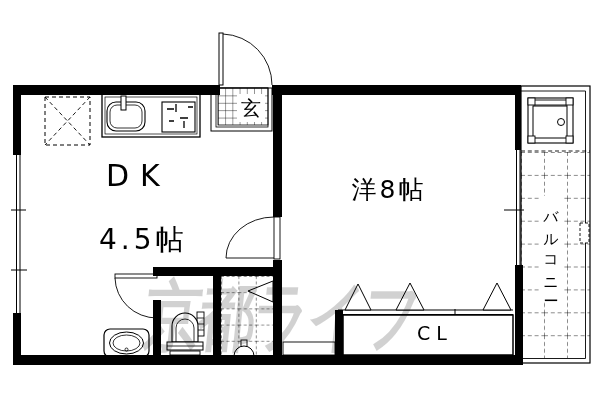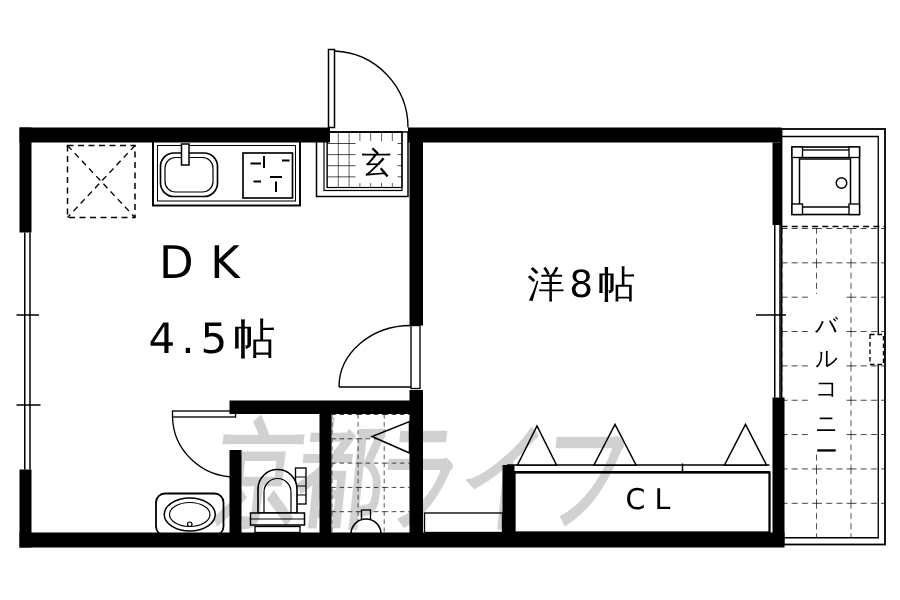--- a/index.html
+++ b/index.html
@@ -4,21 +4,21 @@
 <style>
   html,body{margin:0;padding:0;background:#fff;}
   .stage{
     position:relative;width:600px;height:400px;background:#fff;overflow:hidden;
     font-family:"DejaVu Sans","Liberation Sans",sans-serif;
   }
   .stage svg{position:absolute;left:0;top:0;}
   .label{position:absolute;color:#000;}
   .dk-label{left:95px;top:161px;width:110px;text-align:left;}
   .dk-name{font-size:30px;letter-spacing:11px;padding-left:11px;line-height:30px;}
-  .dk-size{font-size:28px;letter-spacing:4px;padding-left:4px;line-height:28px;margin-top:21px;}
+  .dk-size{font-size:28px;letter-spacing:4px;padding-left:4px;line-height:28px;margin-top:35px;}
   .western-label{left:330px;top:173px;width:118px;text-align:center;font-size:25px;letter-spacing:3px;}
   .cl-label{left:403px;top:322px;width:52px;text-align:center;font-size:19px;letter-spacing:6px;padding-left:6px;}
   .genkan-label{left:237px;top:94px;width:28px;height:28px;background:#fff;text-align:center;font-size:20px;line-height:28px;}
   .balcony-label{
     left:539px;top:196px;background:#fff;padding:4px 1px;
     writing-mode:vertical-rl;text-orientation:upright;
     font-size:15px;letter-spacing:6px;line-height:21px;
   }
   .watermark{
     left:150px;top:266px;font-size:76px;font-weight:700;letter-spacing:-4px;

